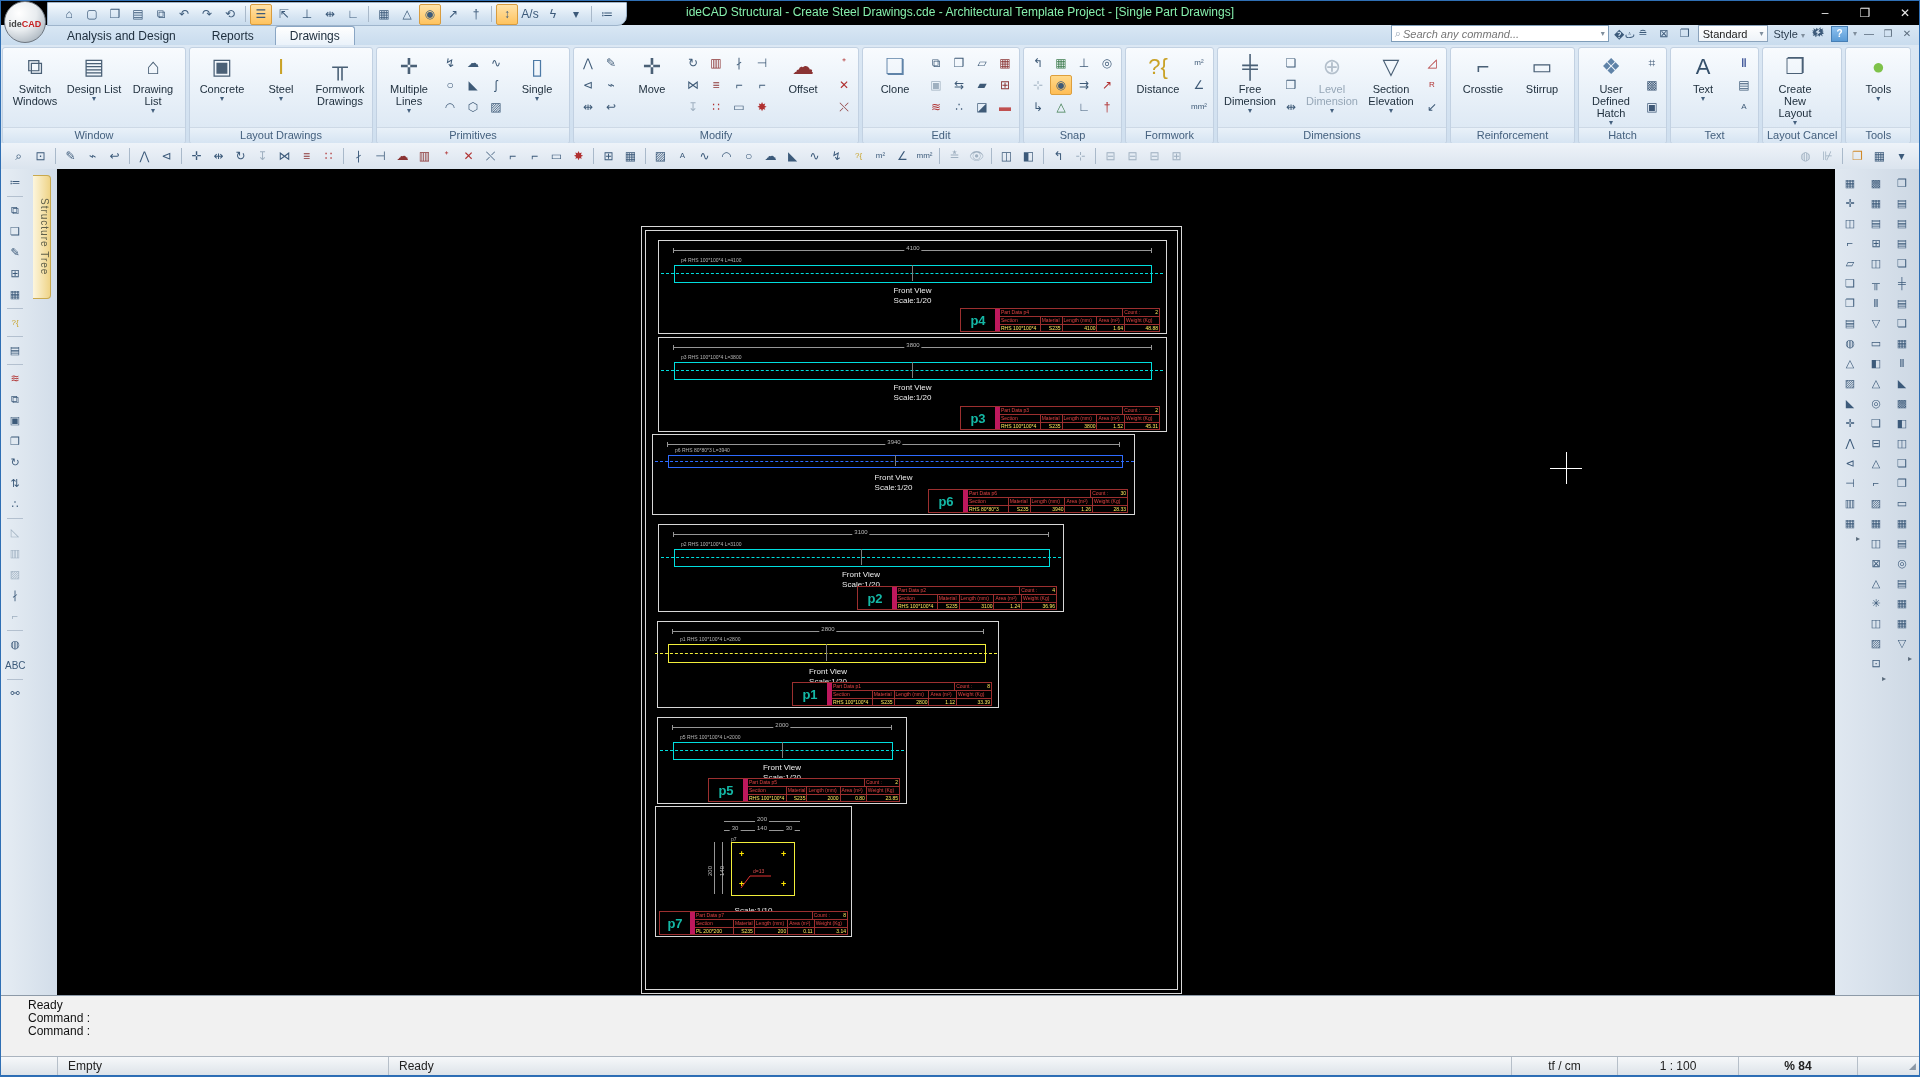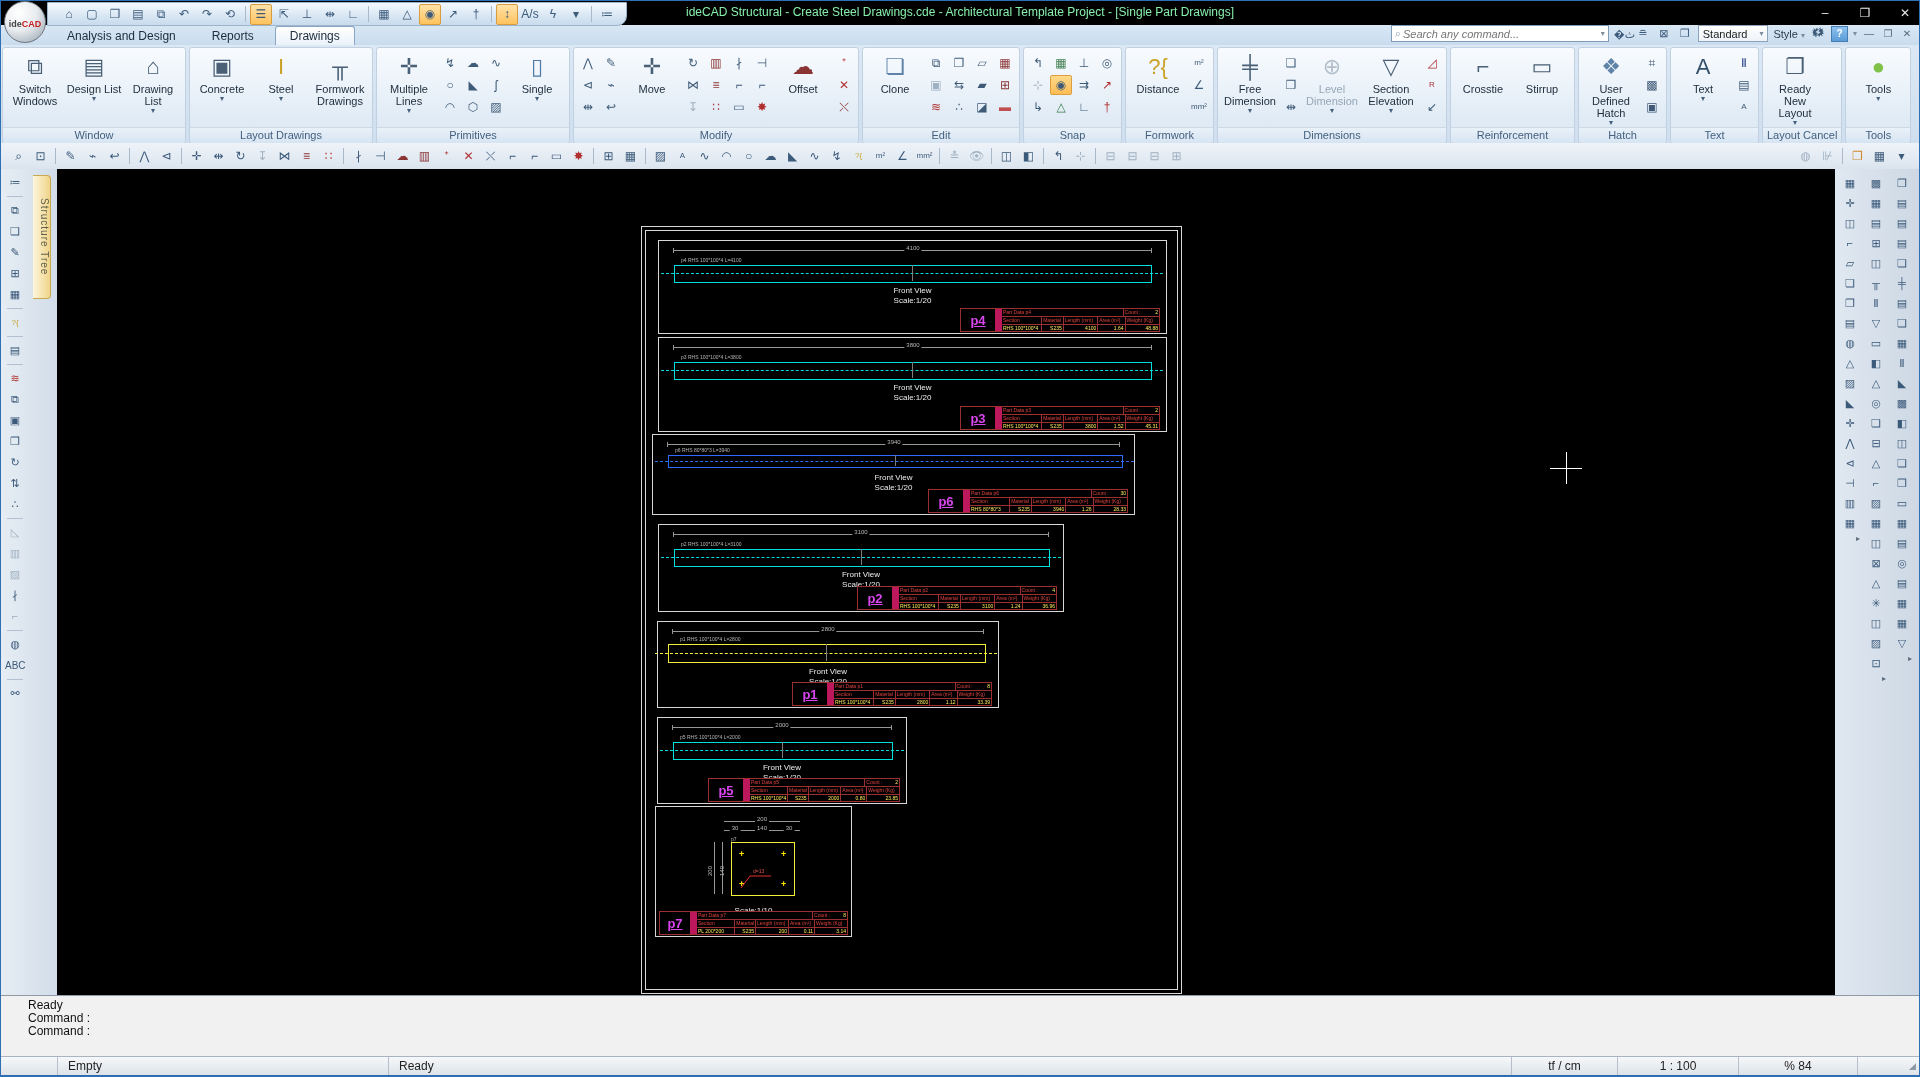--- a/index.html
+++ b/index.html
@@ -90,21 +90,21 @@
   .vdimline{position:absolute;border-left:1px solid #969696;}
   .dimtick{position:absolute;width:1px;height:5px;background:#969696;}
   .dimlabel{position:absolute;transform:translateX(-50%);background:#000;padding:0 2px;color:#b9b9b9;font-size:6px;line-height:6px;white-space:nowrap;}
   .vdimlabel{position:absolute;color:#b9b9b9;font-size:6px;line-height:6px;transform:rotate(-90deg);white-space:nowrap;}
   .beamtag{position:absolute;color:#b6b6b6;font-size:5px;line-height:6px;white-space:nowrap;}
   .beam{position:absolute;border:1px solid;}
   .cline{position:absolute;border-top:1px dashed;}
   .midline{position:absolute;width:1px;background:#7d7d7d;}
   .viewtxt{position:absolute;left:0;right:0;text-align:center;color:#ececec;font-size:8px;line-height:10px;}
   .ptable{position:absolute;display:flex;border:1px solid #9c2f2f;background:#000;}
-  .pbig{border-right:7px solid #be185d;color:#d946ef;font-size:13px;font-weight:bold;display:flex;align-items:center;justify-content:center;text-decoration:underline;}
+  .pbig{border-right:5px solid #be185d;color:#14b8a6;font-size:13px;font-weight:bold;display:flex;align-items:center;justify-content:center;}
   .prows{flex:1;display:flex;flex-direction:column;}
   .prow{display:flex;flex:1;border-top:1px solid #9c2f2f;}
   .prow:first-child{border-top:none;}
   .pcell{border-right:1px solid #9c2f2f;font-size:5px;line-height:7px;padding:0 1px;overflow:hidden;white-space:nowrap;}
   .pcell:last-child{border-right:none;}
   .hd{color:#e04343;} .vl{color:#ffe95e;text-align:right;} .tl{color:#e04343;}
   .bolt{position:absolute;color:#ffe600;font-size:9px;line-height:8px;font-weight:bold;}
   .xh{position:absolute;background:#ffffff;}
 
   
@@ -451,21 +451,21 @@
           <span class="sicon">▤</span>
           <span class="sicon" style="font-size: 8px;">A</span>
         </div>
       </div>
       <div class="rlabel">Text</div>
     </div>
     <div class="rgroup">
       <div class="rbody">
         <div class="rbig">
           <div class="ric">❐</div>
-          <div class="rlab">Ready New Layout</div>
+          <div class="rlab">Create New Layout</div>
           <div class="arr">▾</div>
         </div>
       </div>
       <div class="rlabel">Layout Cancel</div>
     </div>
     <div class="rgroup">
       <div class="rbody">
         <div class="rbig">
           <div class="ric" style="color: rgb(126, 194, 74);">●</div>
           <div class="rlab">Tools</div>
@@ -950,15 +950,15 @@
   <div>Command :</div>
   <div>Command :</div>
 </div>
 
 <div id="statusbar">
   <div class="scell" style="width:37px;"></div>
   <div class="scell" style="width:310px;">Empty</div>
   <div class="scell" style="flex:1;">Ready</div>
   <div class="scell" style="width:85px;justify-content:center;">tf / cm</div>
   <div class="scell" style="width:100px;justify-content:center;">1 : 100</div>
-  <div class="scell" style="width:98px;justify-content:center;">% 84</div>
+  <div class="scell" style="width:98px;justify-content:center;font-weight:bold;">% 84</div>
   <div class="sgrip">◢</div>
 </div>
 
 </body></html>

